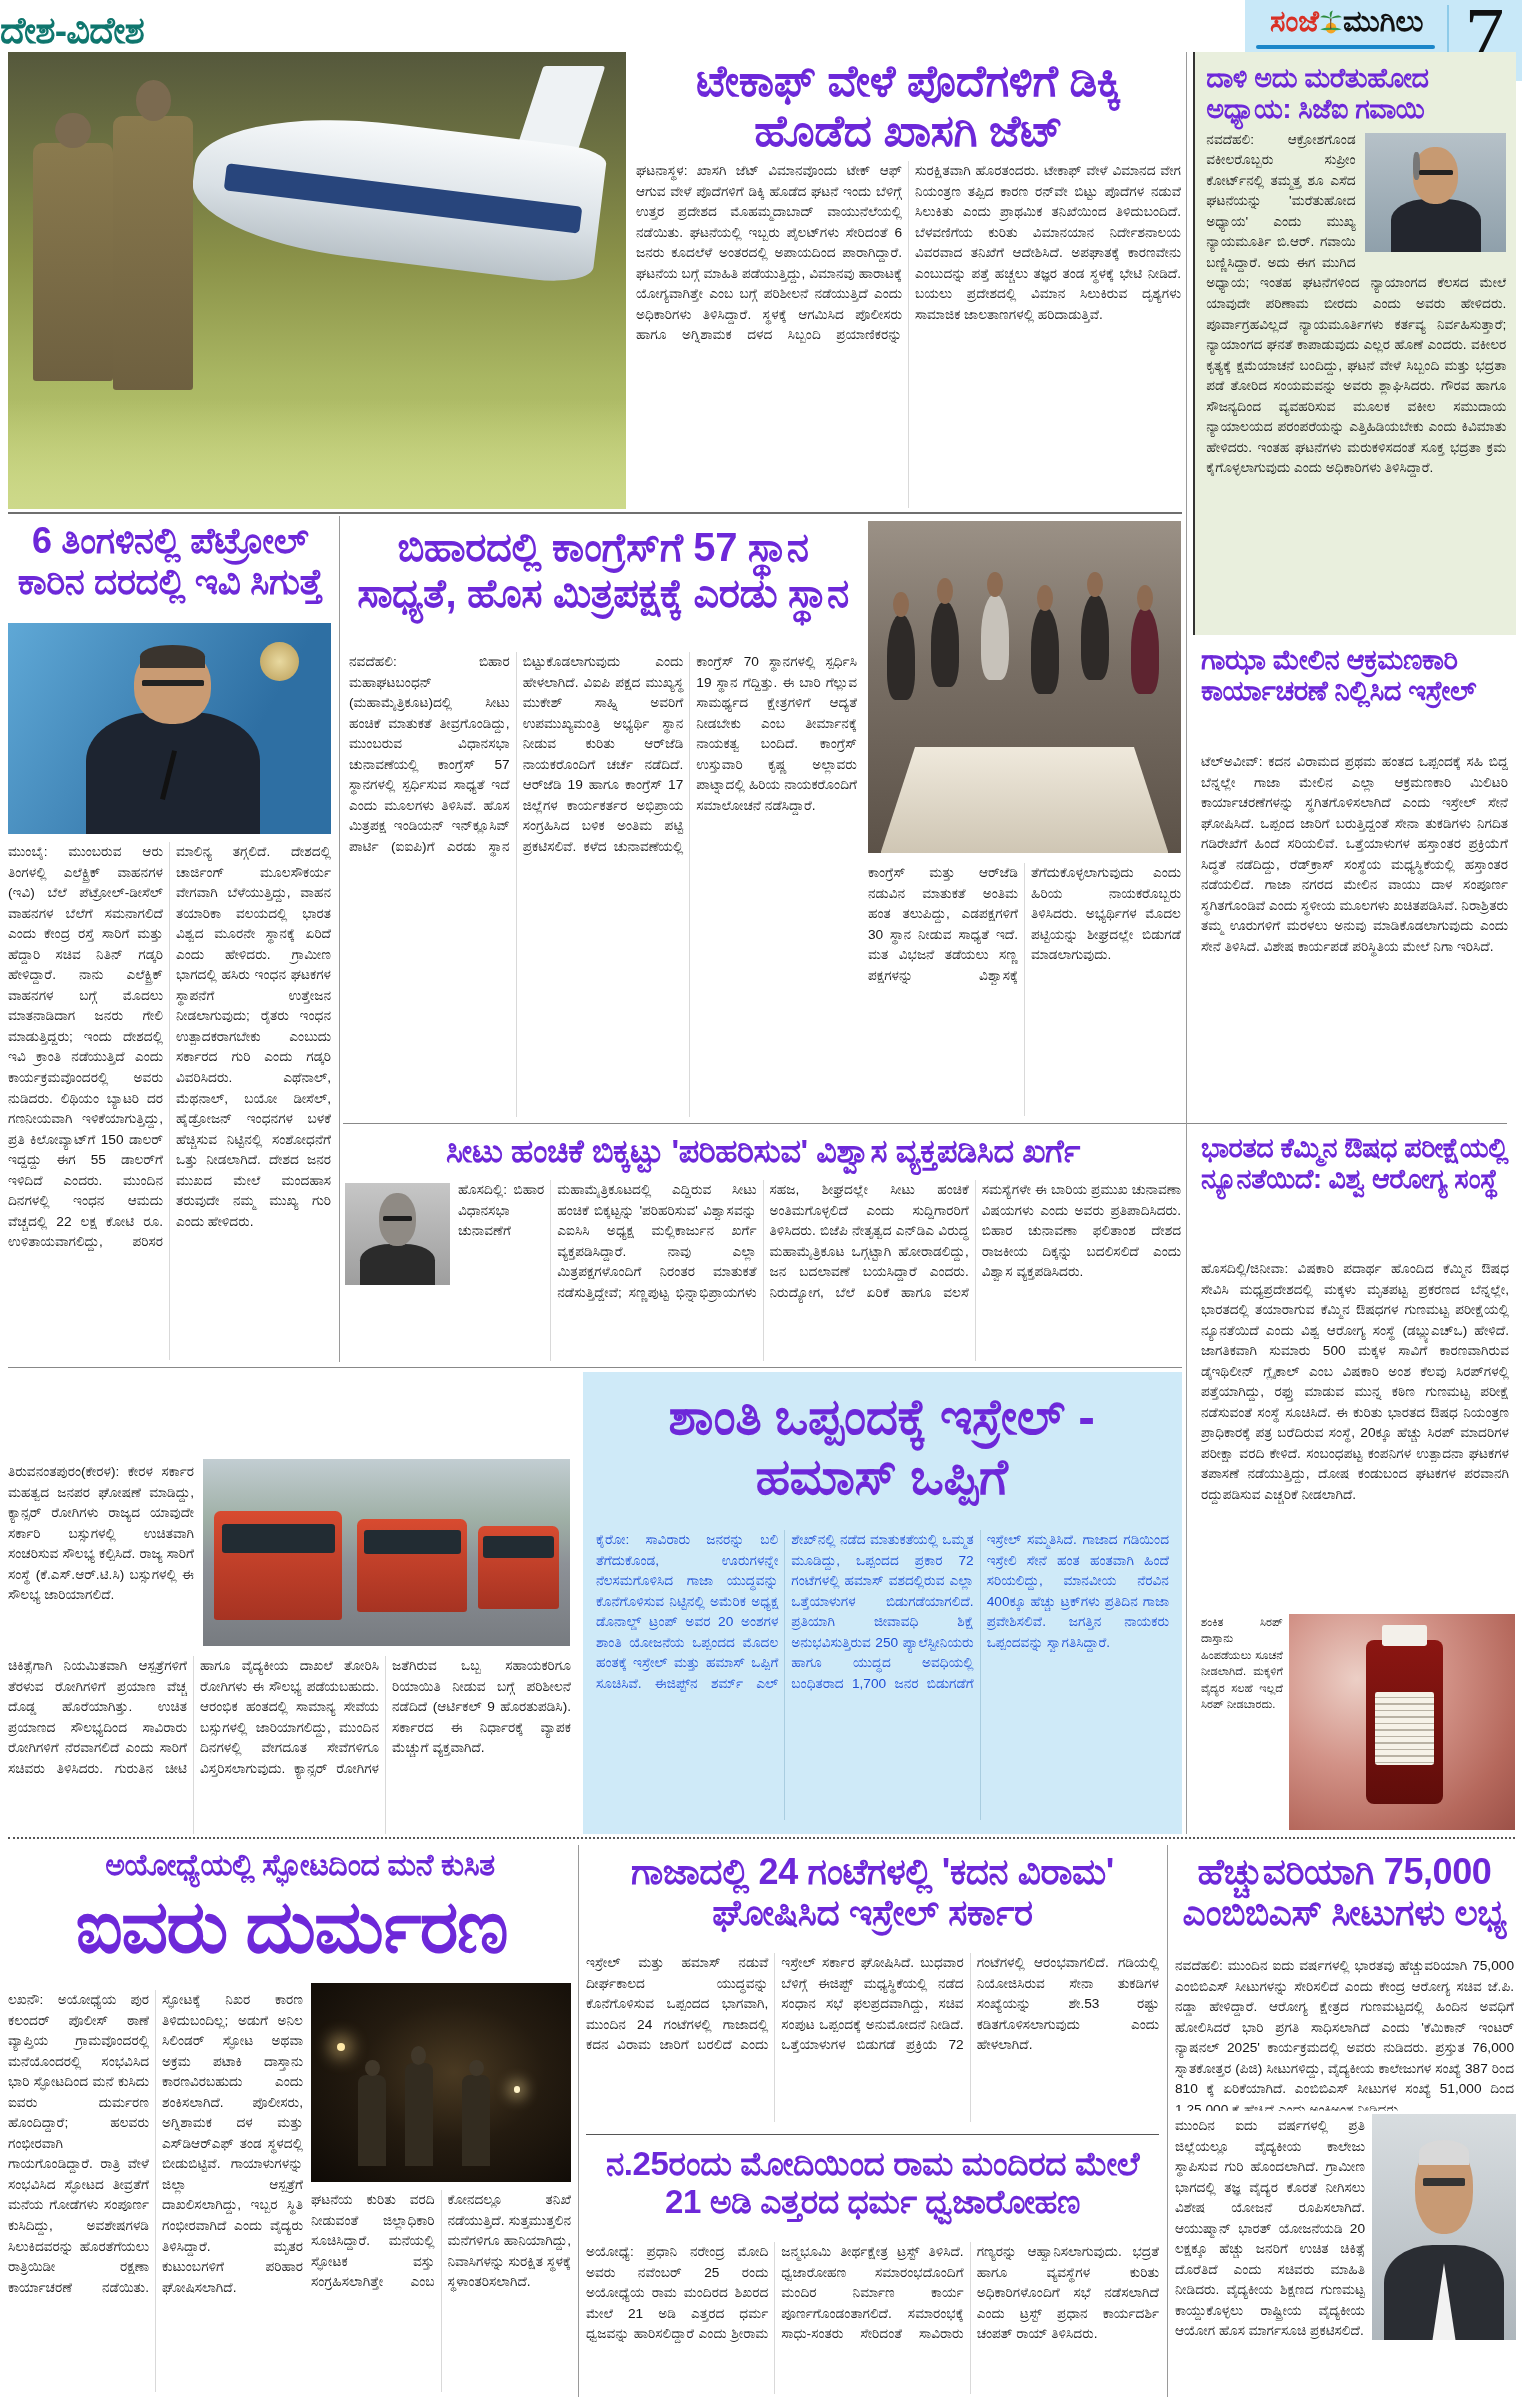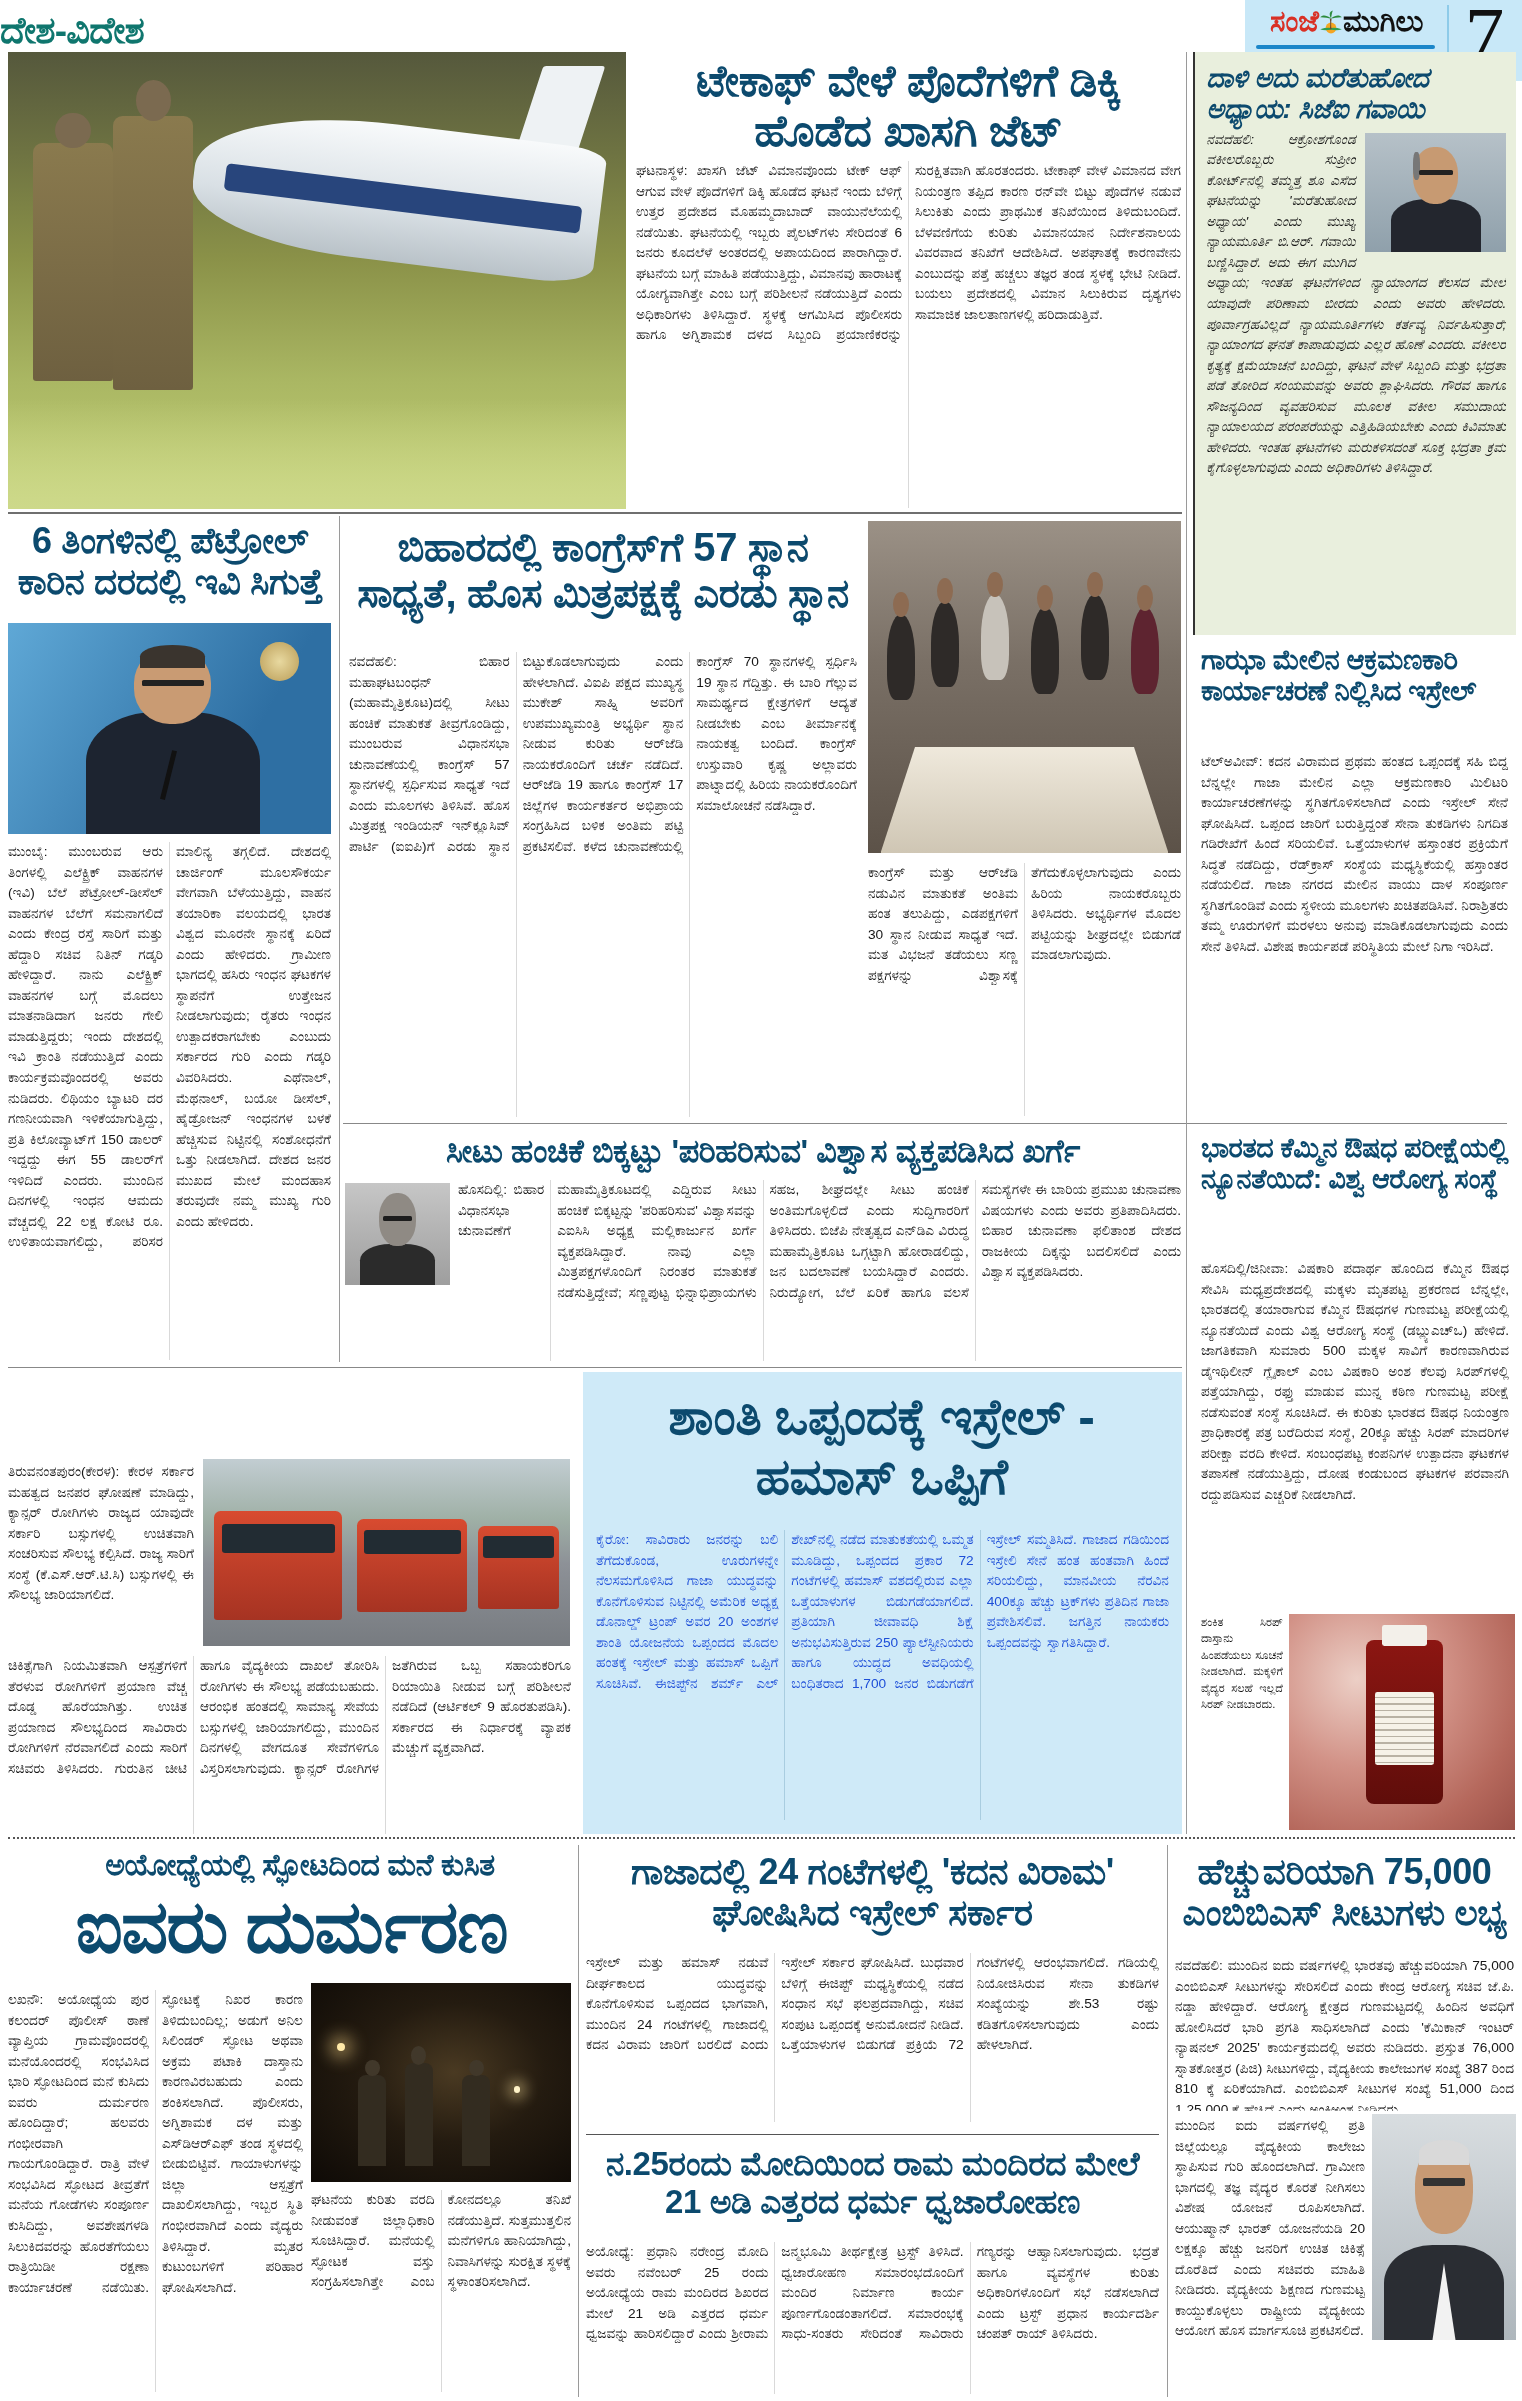--- a/index.html
+++ b/index.html
@@ -1,19 +1,19 @@
 <!DOCTYPE html>
 <html style="font-size:13px"><head>
 <meta charset="utf-8">
 <style>
   html,body{margin:0;padding:0;background:#e9e9e9;}
   #page{position:relative;width:1523px;height:2401px;background:#ffffff;
         font-family:"Liberation Sans", sans-serif;color:#141414;overflow:hidden;}
   
-  .hl{position:absolute;font-weight:800;color:#0c4a6e;text-align:center;line-height:1.14;letter-spacing:-0.4px;}
+  .hl{position:absolute;font-weight:800;color:#6d28d9;text-align:center;line-height:1.14;letter-spacing:-0.4px;}
   .hl-left{text-align:left;}
   
   .bt{position:absolute;font-size:13.7px;line-height:1.5;text-align:justify;color:#161616;overflow:hidden;}
   .cols2{column-count:2;column-gap:13px;column-rule:0.8px solid #d9d9d9;}
   .cols3{column-count:3;column-gap:13px;column-rule:0.8px solid #d9d9d9;}
   .cols4{column-count:4;column-gap:13px;column-rule:0.8px solid #d9d9d9;}
   
   .vline{position:absolute;width:0.8px;background:#9a9a9a;}
   .hline{position:absolute;height:1.6px;background:#6f6f6f;}
   .dotline{position:absolute;border-top:2.4px dotted #555;height:0;}
@@ -79,21 +79,21 @@
   .nd-body{left:8%;bottom:0;width:84%;height:42%;background:#2a2d33;border-radius:40% 40% 0 0;}
   .nd-shirt{left:42%;bottom:0;width:16%;height:34%;background:#f2f2f2;clip-path:polygon(50% 0,100% 100%,0 100%);}
   .nd-head{left:30%;top:13%;width:40%;height:40%;background:#c89a74;border-radius:46%;}
   .nd-head::before{content:"";position:absolute;left:6%;top:-4%;width:88%;height:28%;background:#d9d9d9;border-radius:50% 50% 0 0;}
   .nd-head::after{content:"";position:absolute;left:14%;top:38%;width:72%;height:9%;background:#333;border-radius:1.6px;}
   .photo-kharge{float:left;width:105px;height:102px;margin:3.2px 8px 4.8px 0;background:linear-gradient(#c6c6c6,#9e9e9e);position:relative;overflow:hidden;}
   .kh-body{left:14%;bottom:0;width:72%;height:40%;background:#2b2b2b;border-radius:40% 40% 0 0;}
   .kh-head{left:32%;top:10%;width:36%;height:52%;background:#8f8a84;border-radius:46%;}
   .kh-head::after{content:"";position:absolute;left:12%;top:42%;width:76%;height:10%;background:#1d1d1d;border-radius:1.6px;}
   
-  #cji-box{position:absolute;left:1193px;top:52px;width:323px;height:583px;background:#e9efdd;border-left:2.4px solid #333;box-sizing:border-box;font-style:italic;}
+  #cji-box{position:absolute;left:1193px;top:52px;width:323px;height:583px;background:#e9efdd;border-left:2.4px solid #333;box-sizing:border-box;}
   #peace-box{position:absolute;left:583px;top:1372px;width:599px;height:462px;background:#cfeaf8;}
   .in-box-bt{font-size:13.7px;line-height:1.5;text-align:justify;color:#1d4ed8;overflow:hidden;position:absolute;}
 </style>
 </head>
 <body>
 
 <div id="page">
 
   <div id="section-title">ದೇಶ-ವಿದೇಶ</div>
   <div id="masthead">

